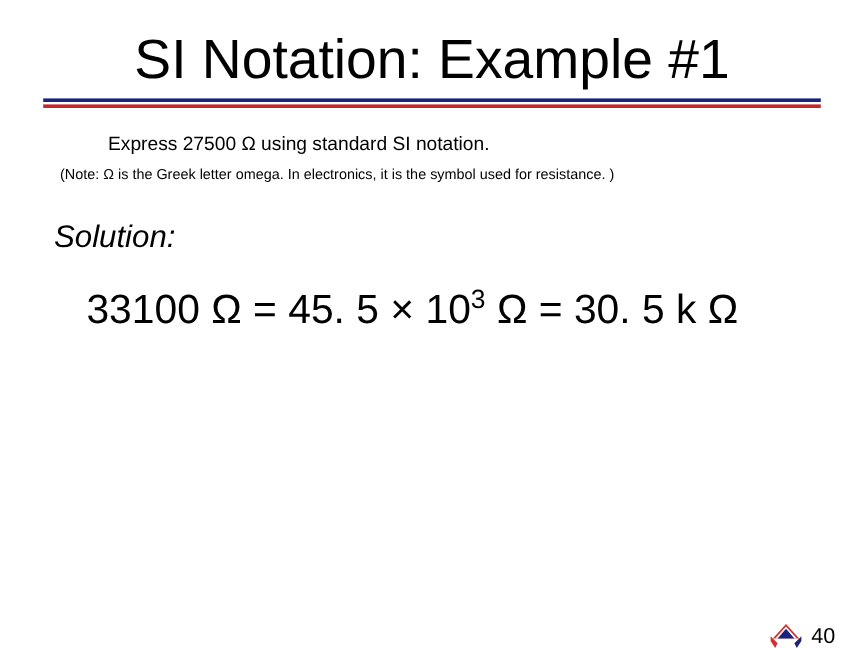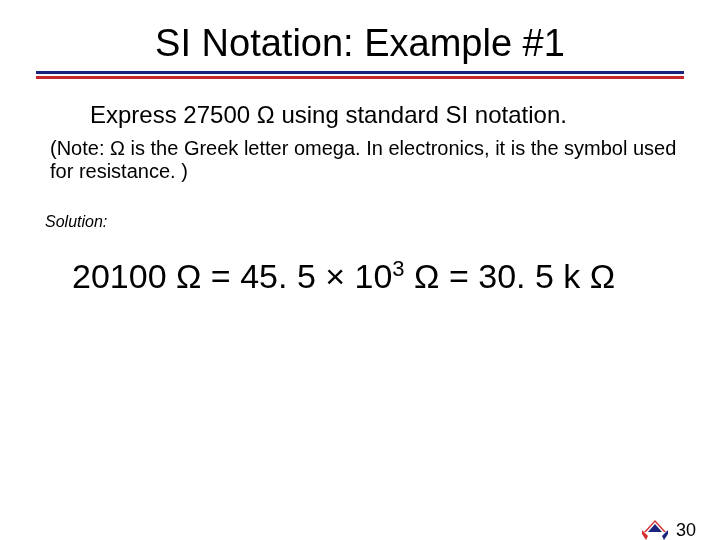--- a/index.html
+++ b/index.html
@@ -13,47 +13,47 @@
     overflow: hidden;
   }
   .slide {
     position: relative;
     width: 720px;
     height: 540px;
     box-sizing: border-box;
   }
   .title {
     text-align: center;
-    font-size: 38px;
+    font-size: 46px;
     margin-top: 22px;
     font-weight: 400;
   }
   .rule {
     margin: 6px 36px 0 36px;
   }
   .rule .bar-blue {
     height: 3px;
     background: #1a237e;
   }
   .rule .bar-red {
     height: 3px;
     background: #c62828;
     margin-top: 2px;
   }
   .prompt {
     margin: 22px 60px 0 90px;
-    font-size: 24px;
+    font-size: 16px;
   }
   .note {
     margin: 8px 36px 11px 50px;
-    font-size: 20px;
+    font-size: 12px;
   }
   .solution-label {
     margin: 30px 0 0 45px;
-    font-size: 16px;
+    font-size: 26px;
     font-style: italic;
   }
   .equation {
     margin: 26px 0 0 72px;
     font-size: 34px;
     white-space: nowrap;
   }
   .equation sup {
     font-size: 22px;
     vertical-align: super;
@@ -91,27 +91,27 @@
     <span>Express 27500 </span><span>Ω</span><span> using standard SI notation.</span>
   </div>
 
   <div class="note">
     <span>(Note: </span><span>Ω</span><span> is the Greek letter omega. In electronics, it is the symbol used for resistance. )</span>
   </div>
 
   <div class="solution-label">Solution:</div>
 
   <div class="equation">
-    <span>20100 </span><span>Ω</span><span> = 45. 5 × 10</span><sup>3</sup><span> </span><span>Ω</span><span> = 30. 5 k </span><span>Ω</span>
+    <span>33100 </span><span>Ω</span><span> = 45. 5 × 10</span><sup>3</sup><span> </span><span>Ω</span><span> = 30. 5 k </span><span>Ω</span>
   </div>
 
   <div class="footer">
     <svg class="logo" viewBox="0 0 26 24">
       <polygon points="2,14 13,2 24,14" fill="#d32f2f"></polygon>
       <polygon points="4,14 13,4 22,14" fill="#ffffff"></polygon>
       <polygon points="6,14 13,6 20,14" fill="#1a237e"></polygon>
       <polygon points="0,12 6,18 4,22 0,16" fill="#d32f2f"></polygon>
       <polygon points="26,12 20,18 22,22 26,16" fill="#1a237e"></polygon>
     </svg>
-    <span class="page-num">30</span>
+    <span class="page-num">40</span>
   </div>
 
 </div>
 
 </body></html>

